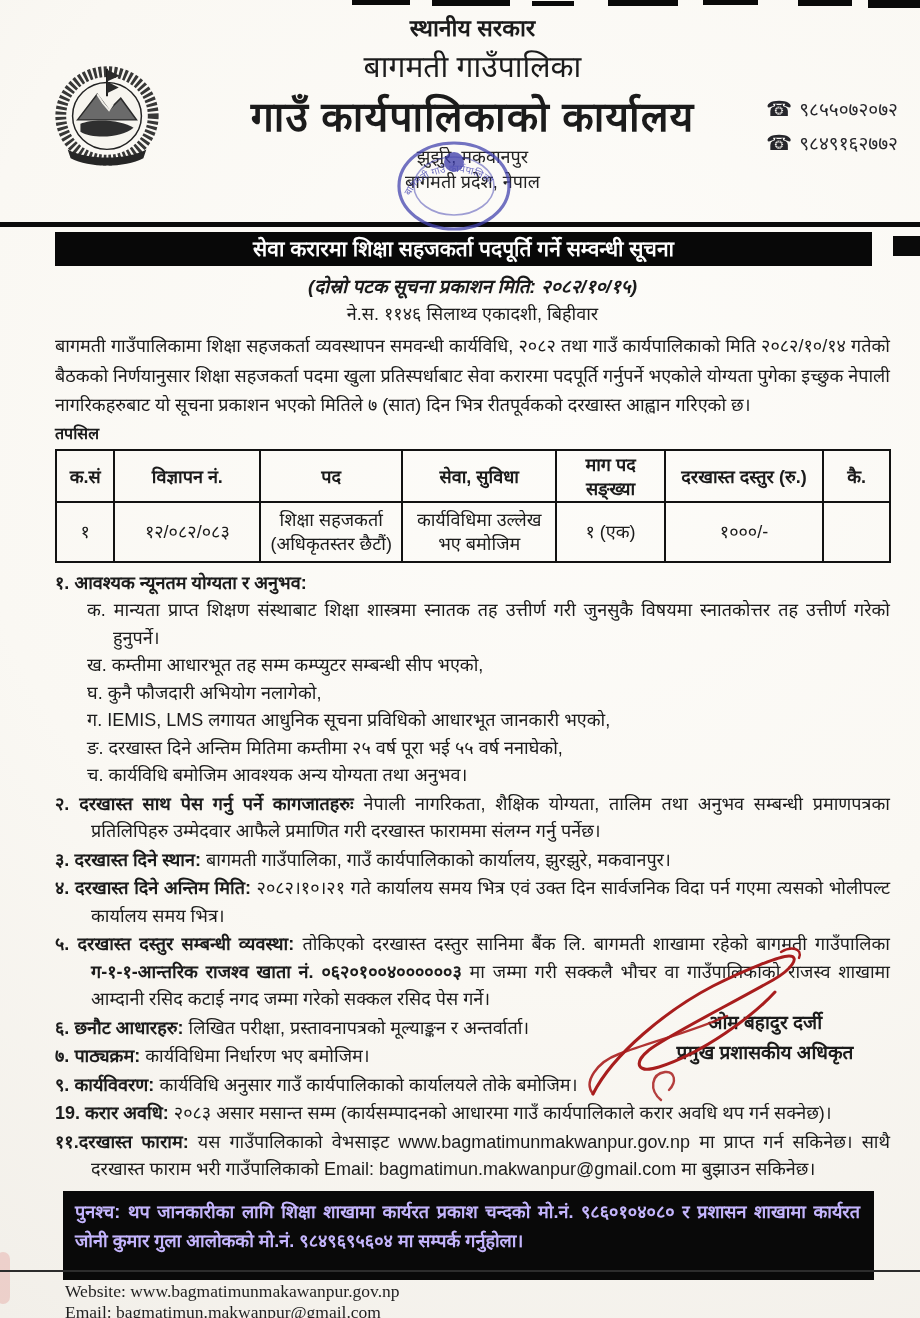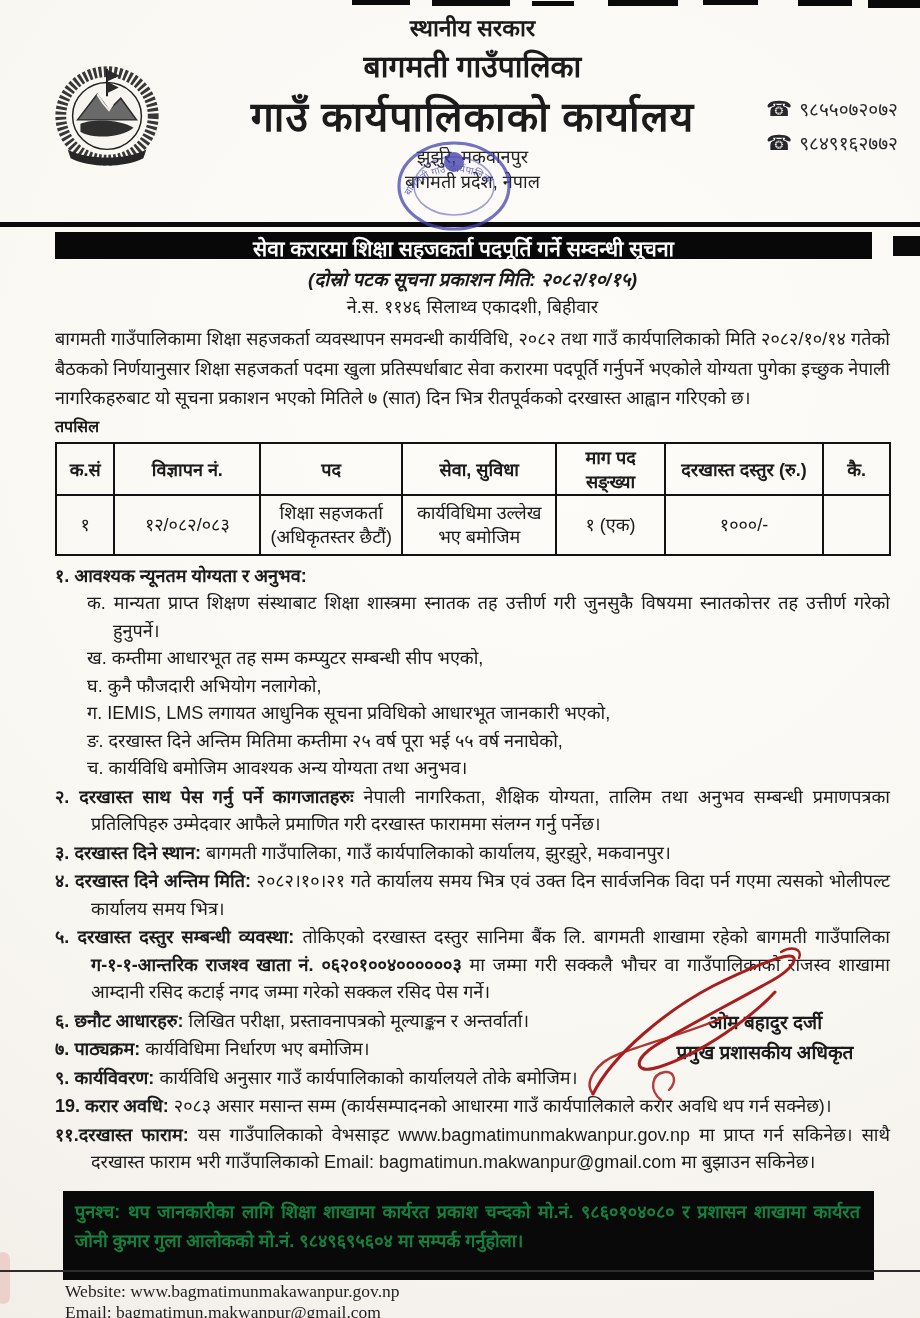--- a/index.html
+++ b/index.html
@@ -5,27 +5,27 @@
   html,body{margin:0;padding:0;background:#d8d6d2;}
   .page{
     position:relative;width:920px;height:1318px;margin:0 auto;overflow:hidden;
     background:#fbfaf6;
     background-image:radial-gradient(circle at 60% 30%, #fdfcf9 0%, #faf8f3 55%, #f2efe9 100%);
     font-family:"Liberation Sans","DejaVu Sans",sans-serif;color:#1b1b1b;
   }
   .content{padding:12px 30px 0 55px;position:relative;z-index:1;}
   .center{text-align:center;}
   .h1{font-size:23px;font-weight:bold;line-height:32px;}
-  .h2{font-size:30px;font-weight:bold;line-height:45px;}
+  .h2{font-size:30px;font-weight:normal;line-height:45px;}
   .h3{font-size:41px;font-weight:bold;line-height:56px;letter-spacing:1px;}
   .addr{font-size:18px;line-height:25px;position:relative;color:#222;}
   .rule{height:5px;background:#0b0b0b;margin:27px -30px 5px -55px;}
   .banner{
     background:#080808;color:#fefefe;text-align:center;
-    font-size:21px;font-weight:bold;line-height:34px;height:27px;
+    font-size:21px;font-weight:bold;line-height:34px;height:34px;
     margin:0 18px 0 0;
   }
   .publine{font-size:19px;font-weight:bold;font-style:italic;line-height:26px;margin-top:8px;}
   .eraline{font-size:18px;line-height:25px;margin-top:2px;}
   .intro{font-size:18px;line-height:29.5px;text-align:justify;margin-top:5px;}
   .tapasil{font-size:16px;font-weight:bold;line-height:24px;margin-top:1px;}
   table.spec{border-collapse:collapse;width:836px;margin-top:3px;table-layout:fixed;}
   table.spec th,table.spec td{border:2px solid #121212;text-align:center;vertical-align:middle;padding:1px 4px;}
   table.spec th{font-size:18px;font-weight:bold;height:30px;}
   table.spec td{font-size:18px;height:56px;line-height:24px;}
@@ -35,21 +35,21 @@
   .b{font-weight:bold;}
   .emblem{position:absolute;left:48px;top:56px;width:118px;height:114px;z-index:2;}
   .phones{position:absolute;right:22px;top:92px;z-index:2;font-size:19px;line-height:33px;color:#26262b;white-space:nowrap;}
   .phones .ic{font-size:21px;margin-right:7px;}
   .stamp{position:absolute;left:394px;top:138px;width:120px;height:96px;z-index:3;filter:blur(.3px);opacity:.92;}
   .sig-wrap{position:absolute;left:575px;top:942px;width:240px;height:160px;z-index:4;}
   .sig-text{position:absolute;left:640px;top:1008px;width:250px;text-align:center;z-index:2;
     font-size:19px;font-weight:bold;line-height:30px;}
   .ps-box{
     position:absolute;left:63px;right:46px;top:1191px;z-index:2;
-    background:#090909;color:#15803d;padding:7px 14px 24px 12px;
+    background:#090909;color:#c4b5fd;padding:7px 14px 24px 12px;
     font-size:18px;font-weight:600;line-height:29px;text-align:justify;
   }
   .footer-line{position:absolute;left:0;right:0;top:1270px;height:2px;background:#2c2c2c;z-index:2;}
   .footer{
     position:absolute;left:65px;right:110px;top:1281px;z-index:2;display:flex;justify-content:space-between;
     font-family:"Liberation Serif","DejaVu Serif",serif;font-size:17.5px;color:#1f1f1f;flex-direction:column;
   }
   .artifact{position:absolute;background:#0a0a0a;z-index:5;}
   .smudge{position:absolute;left:-4px;top:1252px;width:14px;height:52px;background:#e7b7b0;opacity:.55;border-radius:8px;z-index:0;}
 </style>

